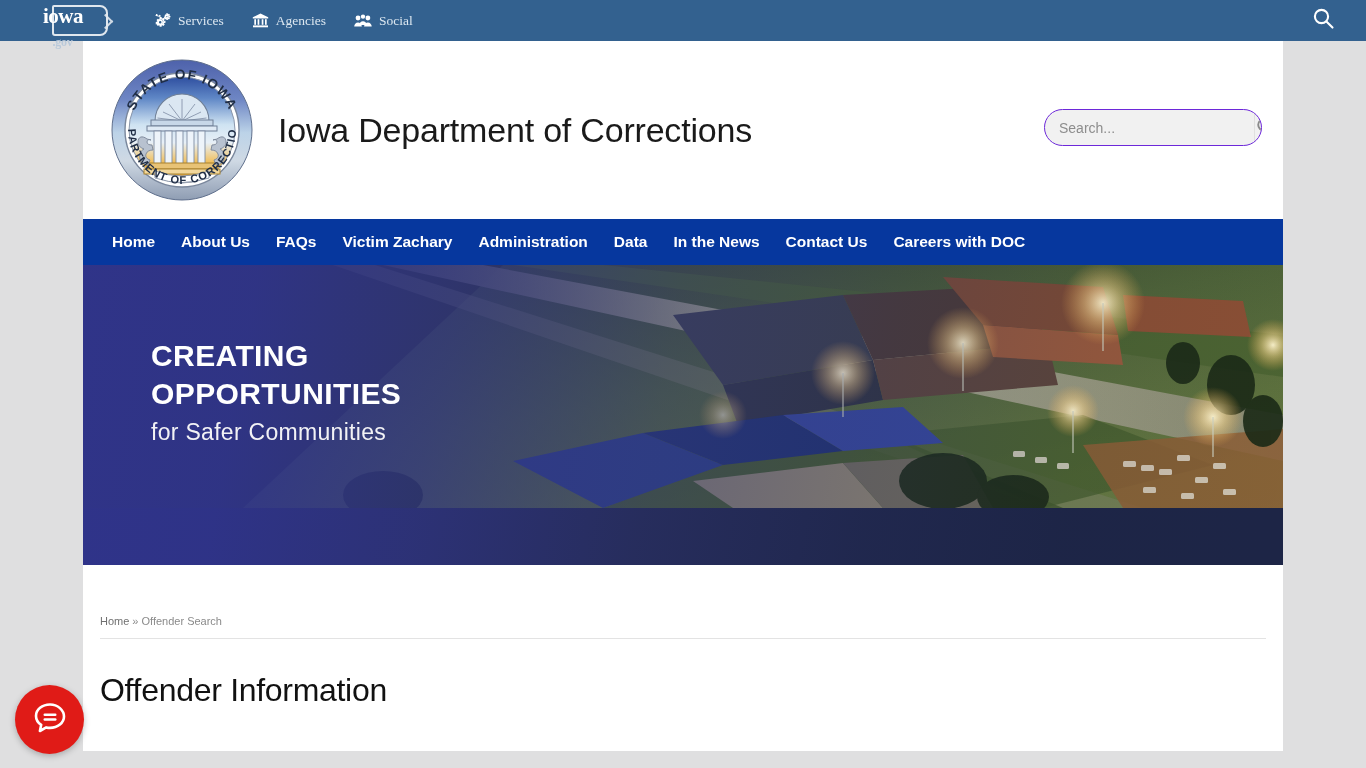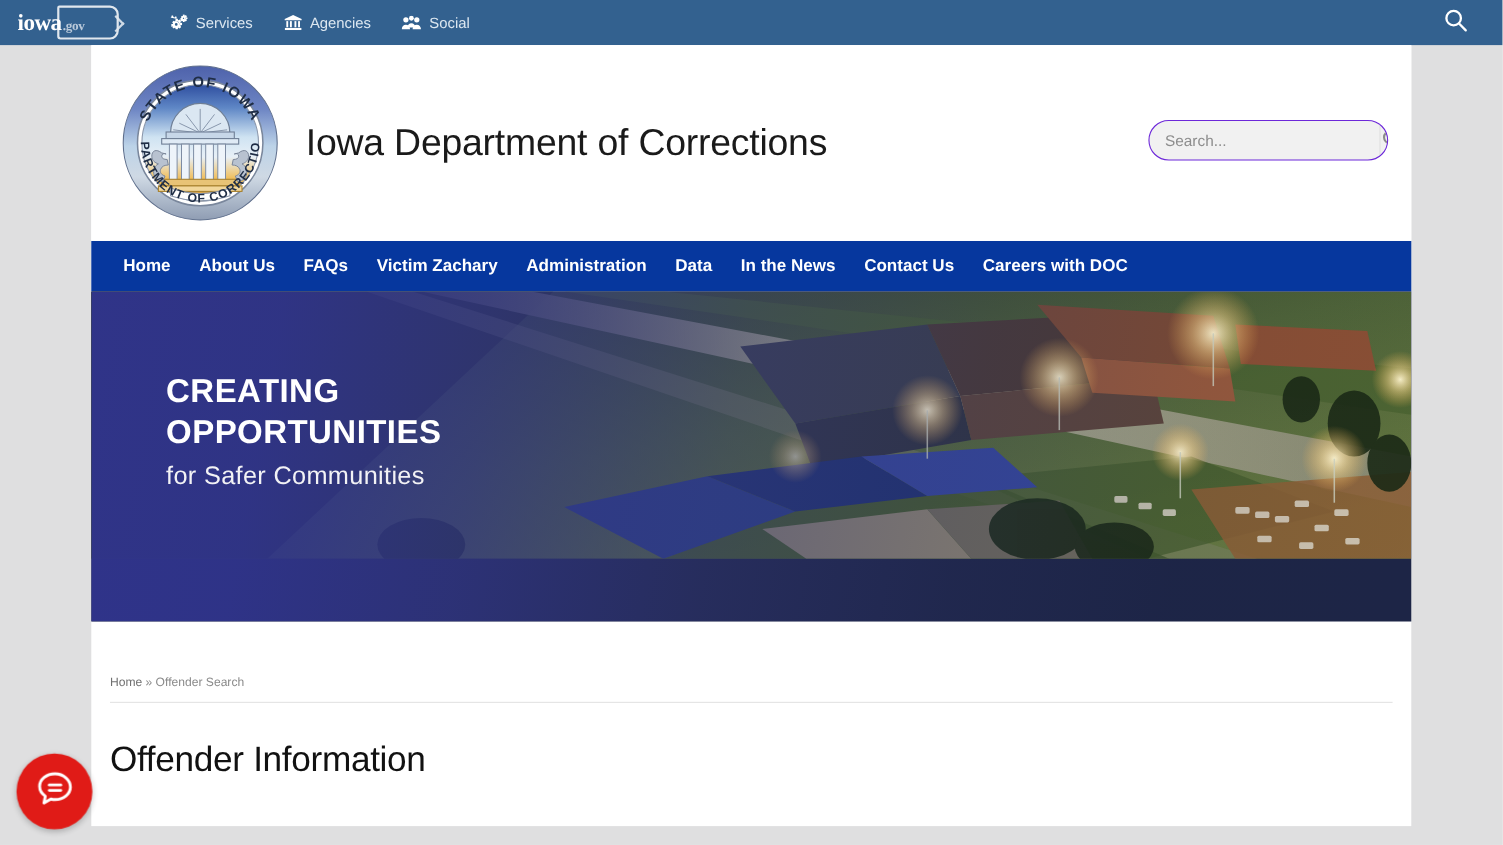--- a/index.html
+++ b/index.html
@@ -20,20 +20,21 @@
     display: flex;
     align-items: center;
   }
   .iowa-logo {
     position: relative;
     margin-left: 14px;
     width: 96px;
     height: 33px;
     display: flex;
     align-items: center;
+    flex-direction: column;
   }
   .iowa-state-outline {
     position: absolute;
     left: 38px;
     top: 1px;
     width: 56px;
     height: 31px;
     border: 2px solid #ffffff;
     border-radius: 2px 8px 8px 3px;
     opacity: .85;
@@ -69,20 +70,21 @@
     font-family: "Liberation Serif", serif;
     letter-spacing: -0.3px;
     margin-left: 1px;
     margin-top: 6px;
   }
   .topnav {
     display: flex;
     align-items: center;
     margin-left: 45px;
     gap: 28px;
+    font-family: Liberation Serif, serif;
   }
   .topnav-item {
     display: flex;
     align-items: center;
     gap: 7px;
     color: #dce7f0;
     font-size: 13.5px;
     cursor: pointer;
     text-decoration: none;
   }

